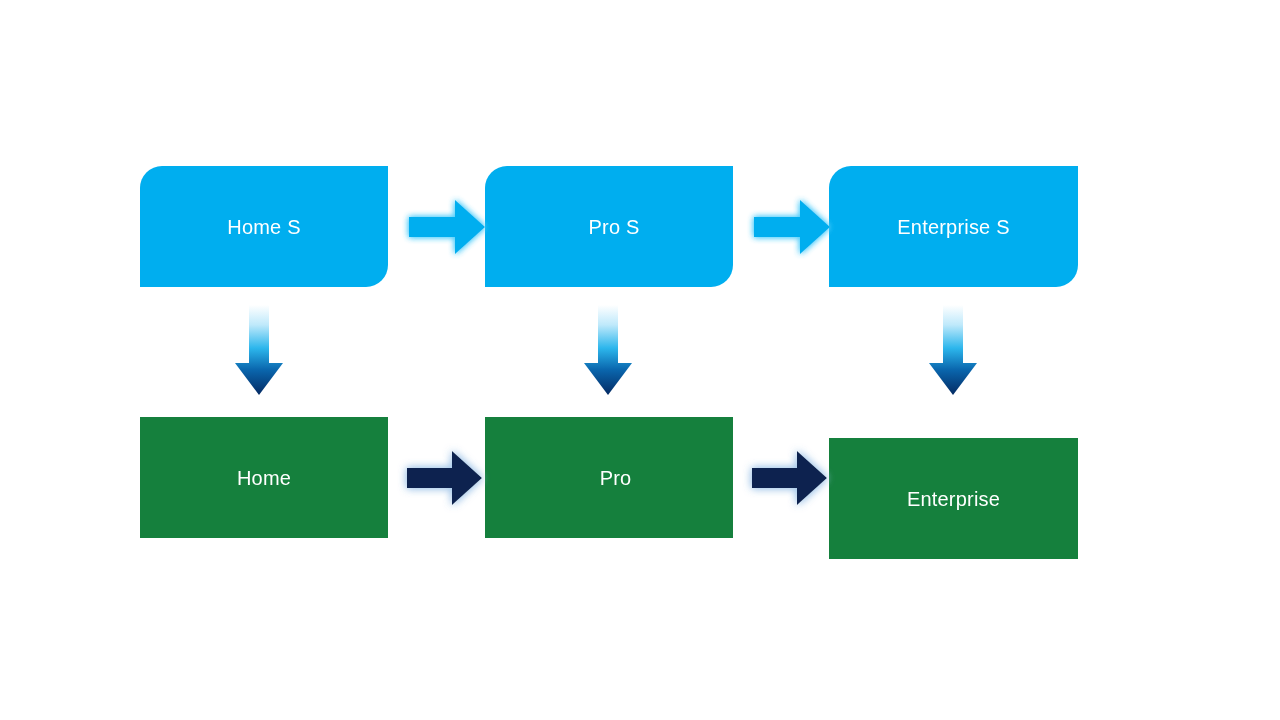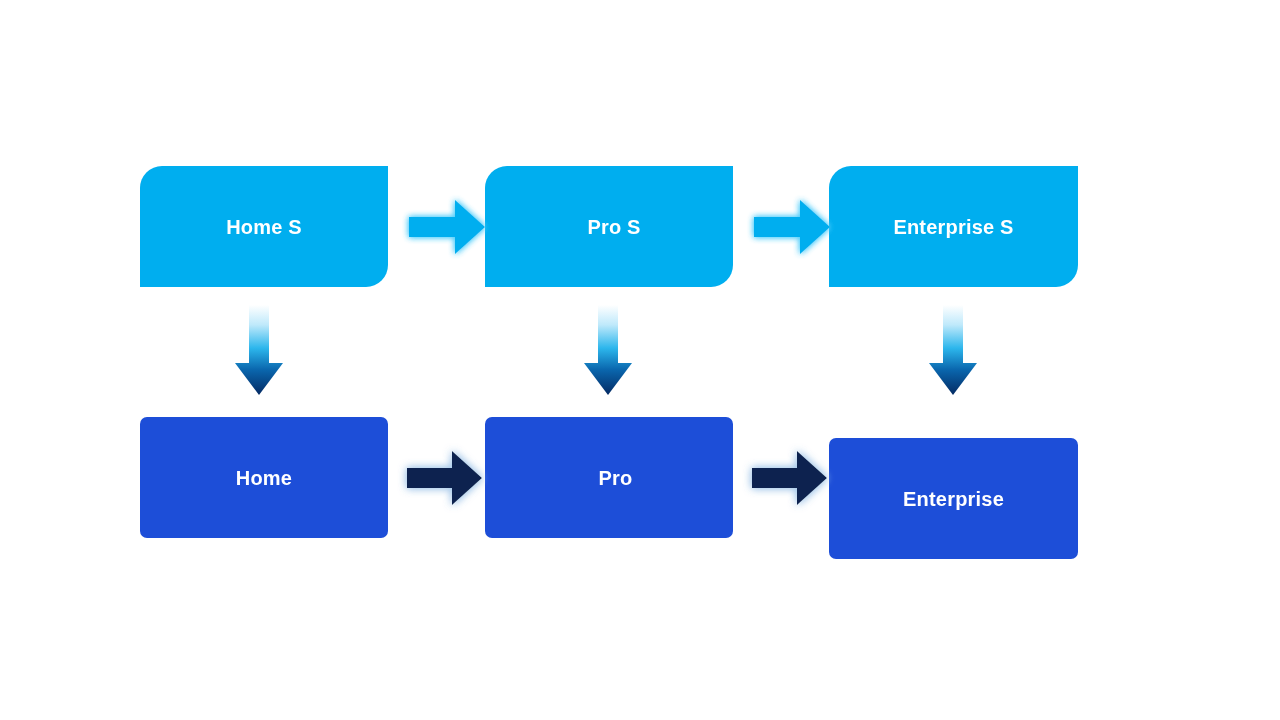--- a/index.html
+++ b/index.html
@@ -24,37 +24,37 @@
 
   
   .node-box {
     position: absolute;
     display: flex;
     align-items: center;
     justify-content: center;
     box-sizing: border-box;
     color: #ffffff;
     font-size: 20px;
-    font-weight: 700;
+    font-weight: 400;
     letter-spacing: 0.2px;
     line-height: 1.2;
     text-align: center;
     user-select: none;
   }
 
   
   .node-box.tier-service {
     background: #00aeef;
     border-radius: 22px 0 22px 0;
   }
 
   
   .node-box.tier-product {
-    background: #1d4ed8;
-    border-radius: 7px;
+    background: #15803d;
+    border-radius: 0;
   }
 
   .node-label {
     display: block;
     pointer-events: none;
   }
 
   
   .arrow {
     position: absolute;

